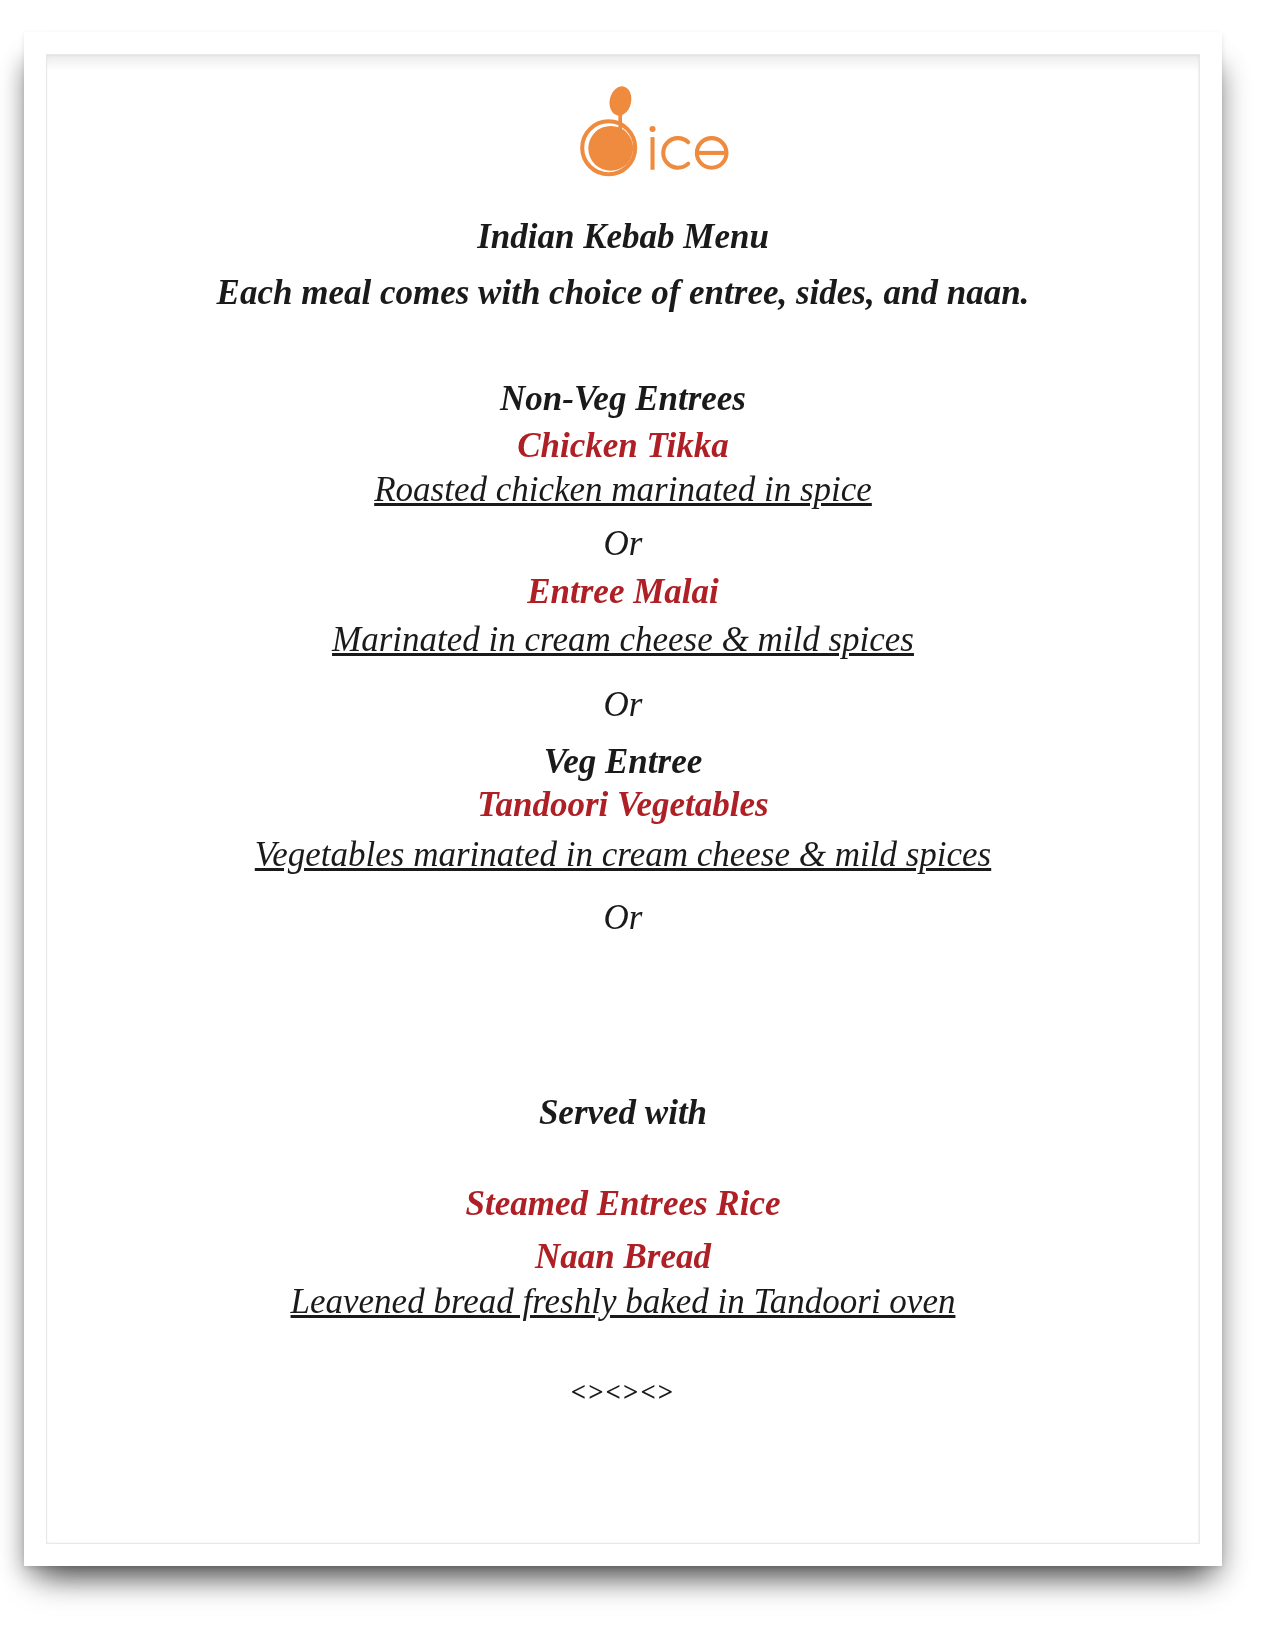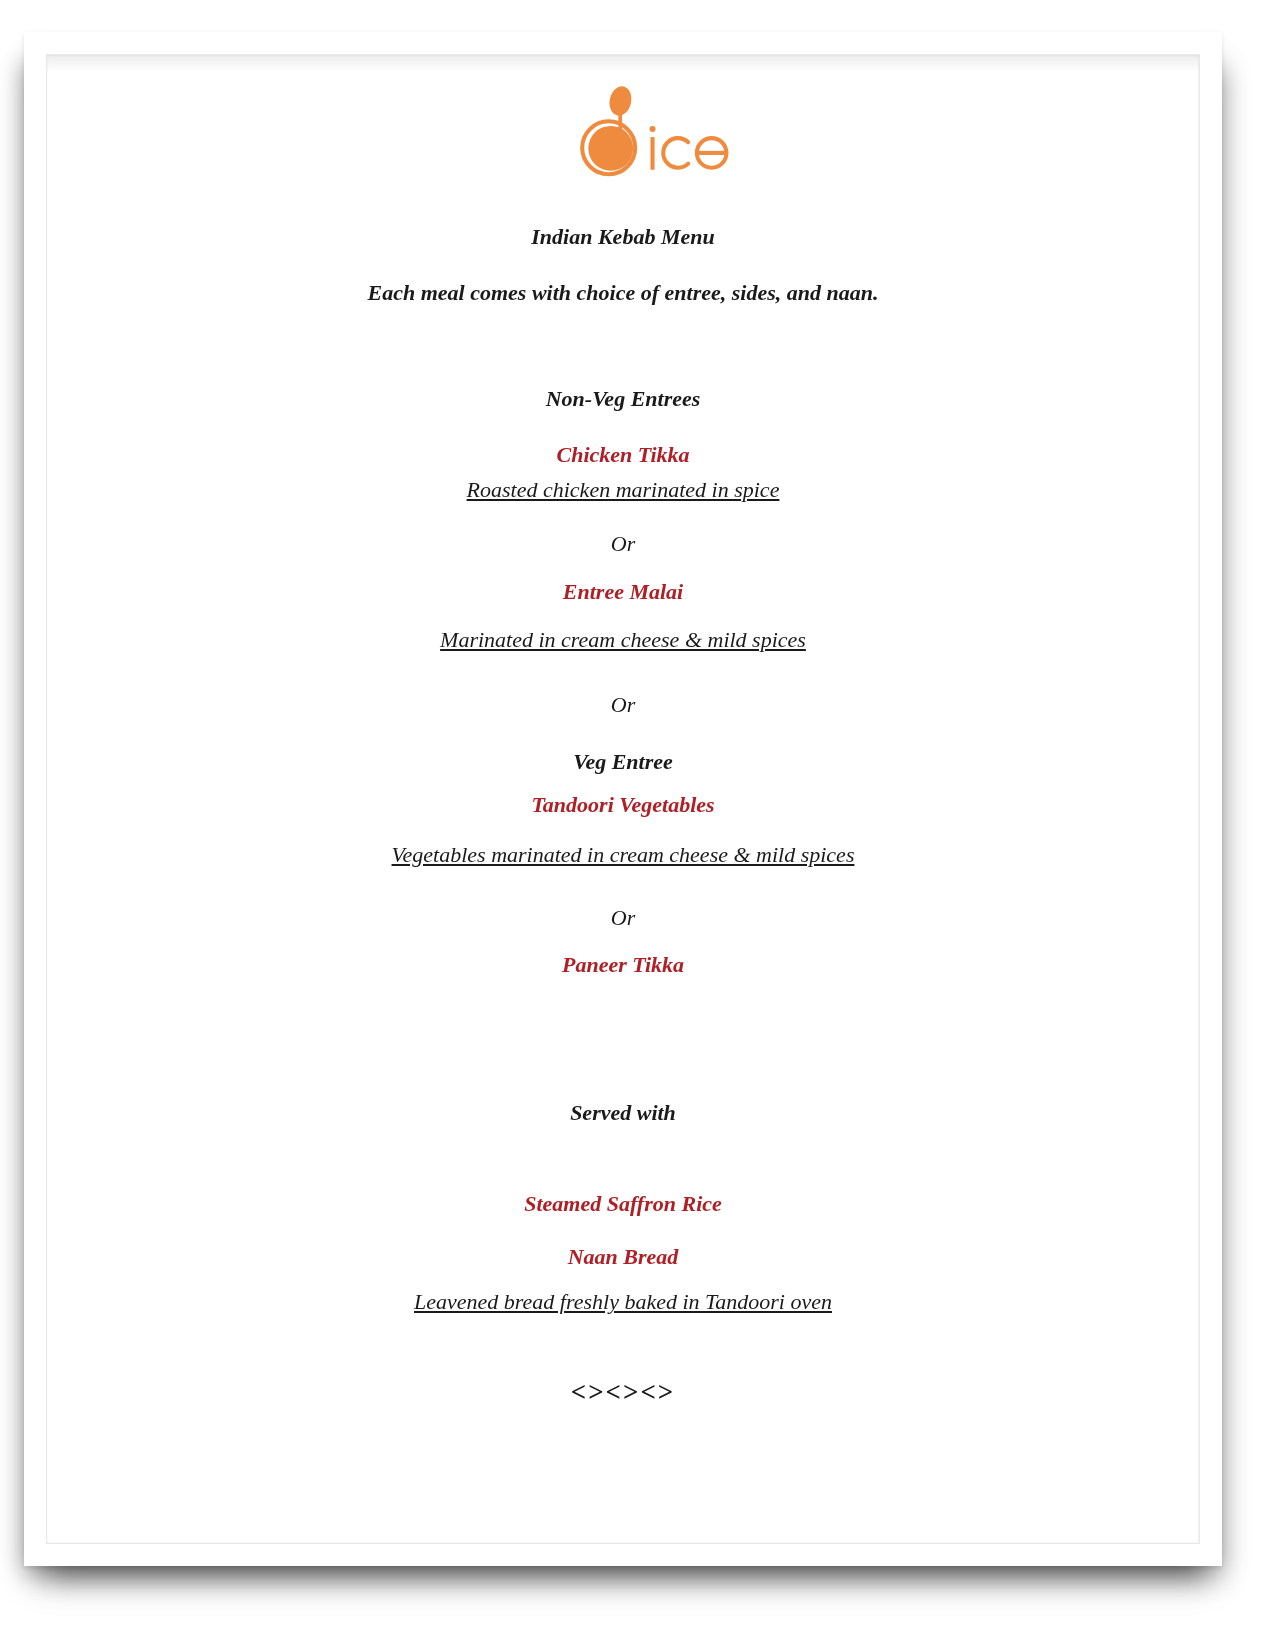--- a/index.html
+++ b/index.html
@@ -52,21 +52,21 @@
     pointer-events: none;
   }
   
   .ln {
     position: absolute;
     left: 0;
     right: 0;
     height: 36px;
     line-height: 36px;
     text-align: center;
-    font-size: 22px;
+    font-size: 35px;
     font-style: italic;
     color: #1a1a1a;
     white-space: nowrap;
   }
   .h     { font-weight: bold; }
   .item  { font-weight: bold; color: #ae2025; }
   .desc  { font-weight: normal; text-decoration: underline; }
   .or    { font-weight: normal; }
   .divider {
     font-style: normal;
@@ -109,35 +109,34 @@
 
           <circle cx="137" cy="68.5" r="14.5" fill="none" stroke="#EF8B3E" stroke-width="4"></circle>
           <line x1="123" y1="68.5" x2="151" y2="68.5" stroke="#EF8B3E" stroke-width="4"></line>
         </svg>
       </div>
 
       <div class="ln h" style="top:164px">Indian Kebab Menu</div>
       <div class="ln h" style="top:220px">Each meal comes with choice of entree, sides, and naan.</div>
 
       <div class="ln h" style="top:326px">Non-Veg Entrees</div>
-      <div class="ln item" style="top:382px">Chicken Tikka</div>
+      <div class="ln item" style="top:373px">Chicken Tikka</div>
       <div class="ln desc" style="top:417px">Roasted chicken marinated in spice</div>
       <div class="ln or" style="top:471px">Or</div>
       <div class="ln item" style="top:519px">Entree Malai</div>
       <div class="ln desc" style="top:567px">Marinated in cream cheese &amp; mild spices</div>
       <div class="ln or" style="top:632px">Or</div>
 
       <div class="ln h" style="top:689px">Veg Entree</div>
       <div class="ln item" style="top:732px">Tandoori Vegetables</div>
       <div class="ln desc" style="top:782px">Vegetables marinated in cream cheese &amp; mild spices</div>
       <div class="ln or" style="top:845px">Or</div>
-      <div class="ln item" style="top:892px">Paneer Tikka</div>
 
       <div class="ln h" style="top:1040px">Served with</div>
-      <div class="ln item" style="top:1131px">Steamed Saffron Rice</div>
+      <div class="ln item" style="top:1131px">Steamed Entrees Rice</div>
       <div class="ln item" style="top:1184px">Naan Bread</div>
       <div class="ln desc" style="top:1229px">Leavened bread freshly baked in Tandoori oven</div>
 
       <div class="ln divider" style="top:1319px">&lt;&gt;&lt;&gt;&lt;&gt;</div>
 
     </div>
   </div>
 </div>
 
 </body></html>

